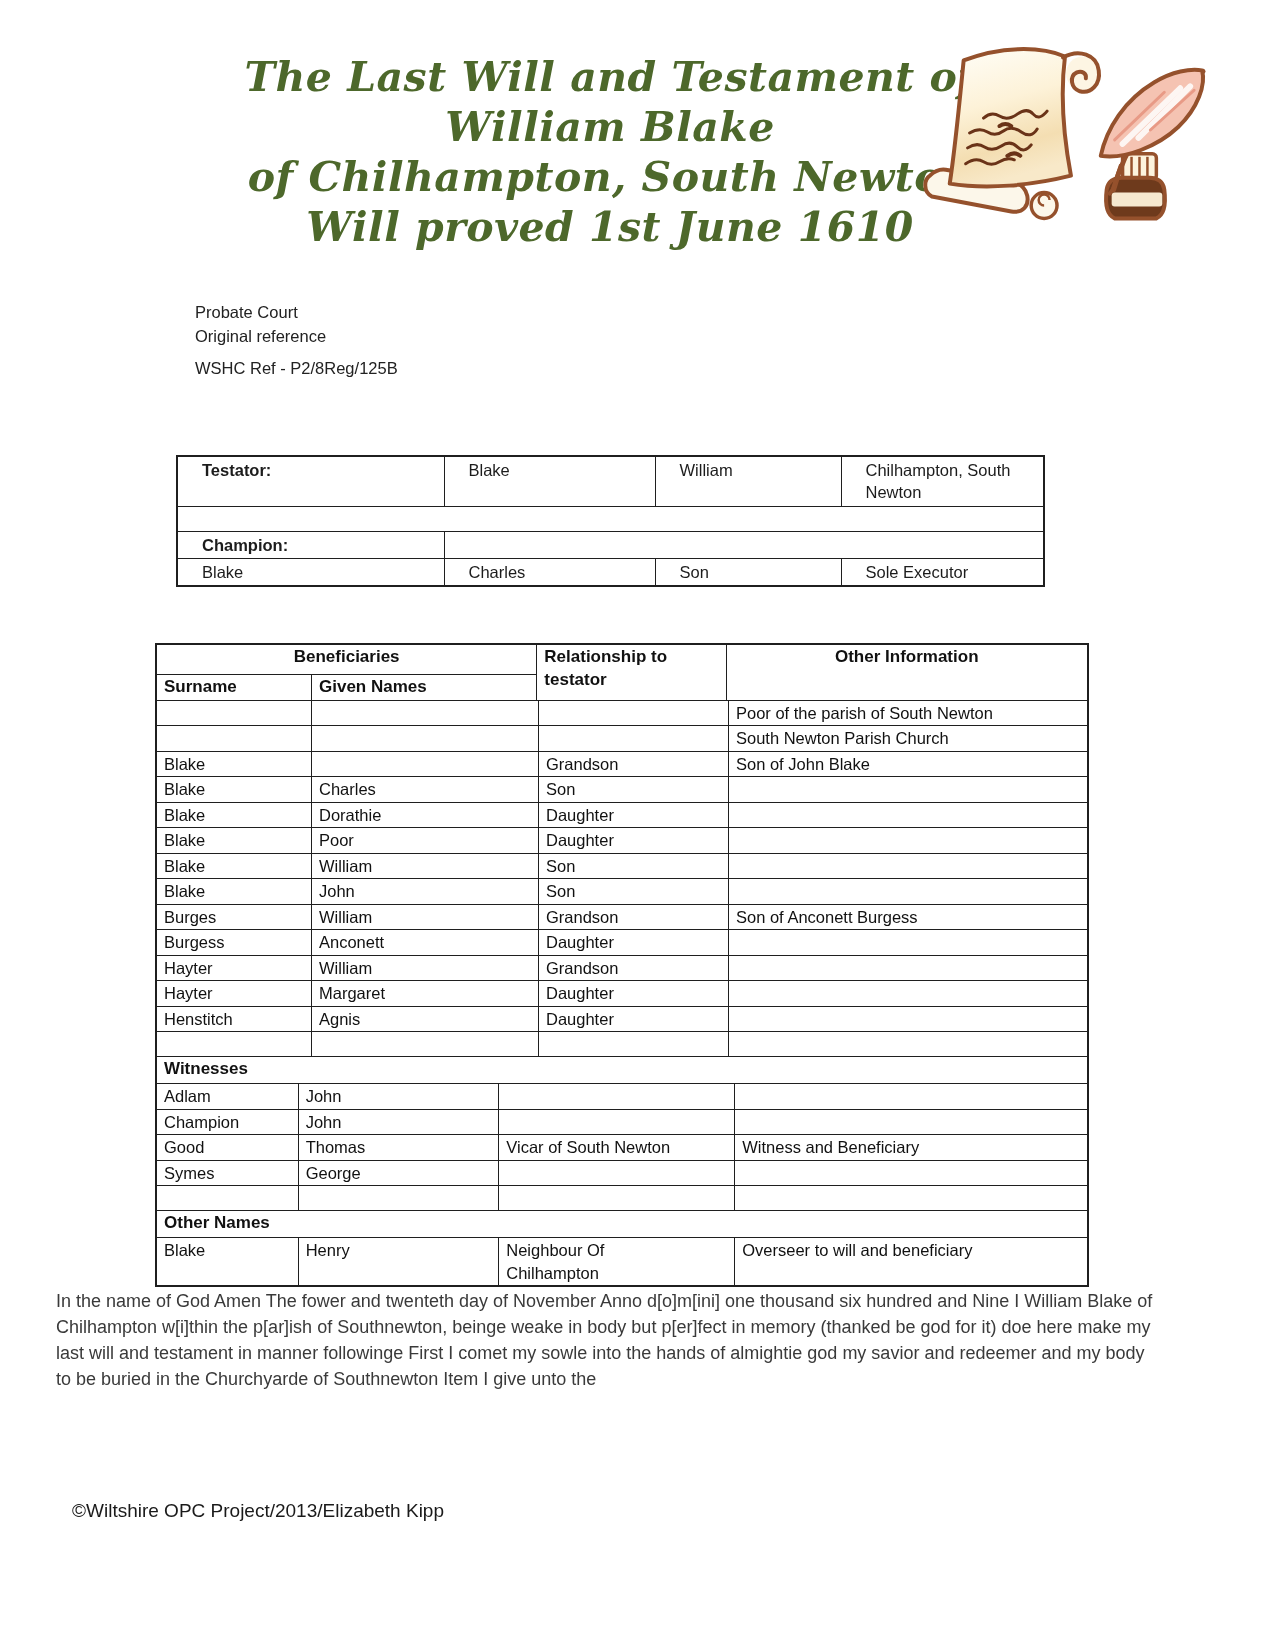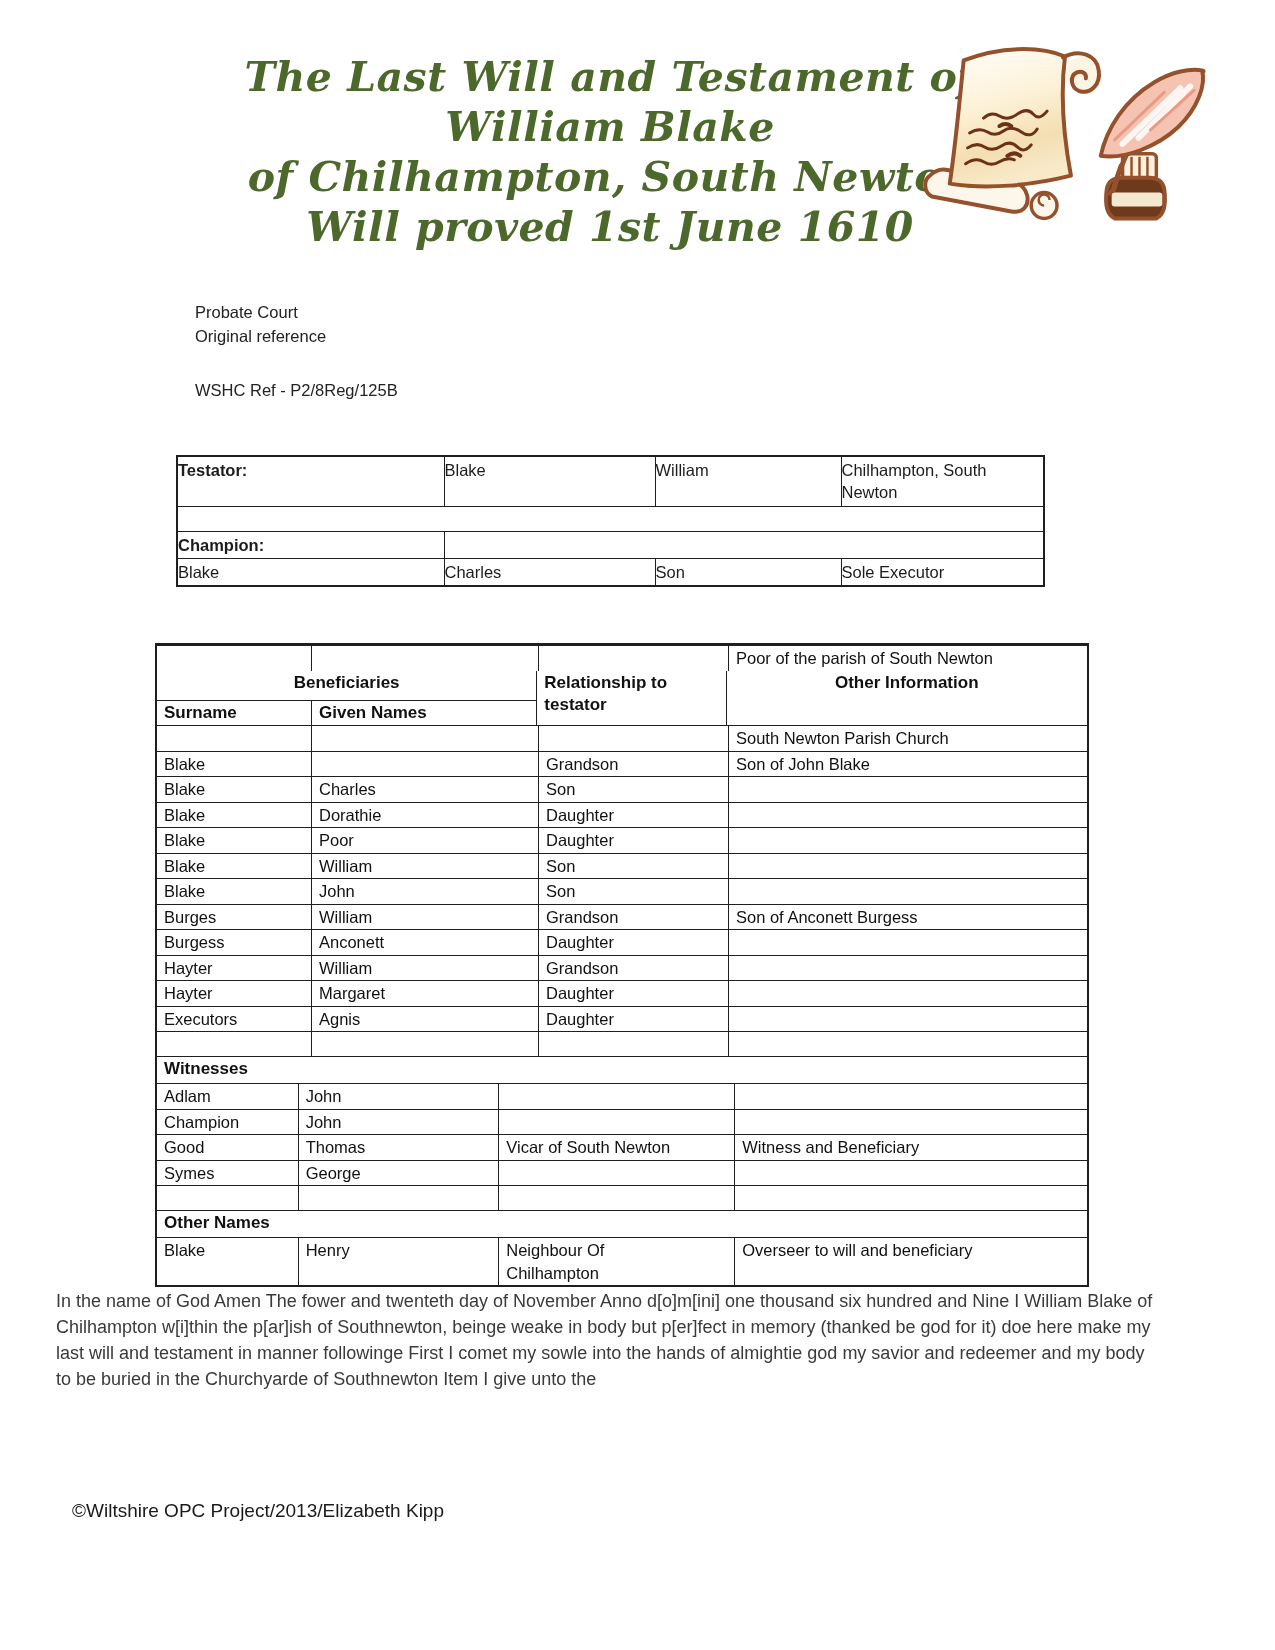--- a/index.html
+++ b/index.html
@@ -24,33 +24,33 @@
     font-size: 41px;
     line-height: 50px;
     letter-spacing: 0.5px;
   }
 
   
   .scroll-art { position: absolute; left: 912px; top: 28px; }
 
   
   .ref-block { position: absolute; left: 195px; top: 300px; font-size: 16.5px; line-height: 24px; color: #222; }
-  .ref-block .gap { margin-top: 30px; }
+  .ref-block .gap { margin-top: 8px; }
 
   
   .ttable {
     position: absolute; left: 176px; top: 455px;
     border-collapse: collapse;
     width: 867px;
     font-size: 16.5px;
     table-layout: fixed;
   }
   .ttable td {
     border: 1.5px solid #1f1f1f;
-    padding: 2px 0;
+    padding: 2px 24px;
     vertical-align: top;
     line-height: 22px;
   }
   .ttable { border: 2px solid #1f1f1f; }
   .bold { font-weight: bold; }
   .col-a { width: 267px; } .col-b { width: 211px; } .col-c { width: 186px; } .col-d { width: 203px; }
   .row-main td { height: 50px; }
   .row-spacer td { height: 25px; }
   .row-exec td { height: 27px; }
 
@@ -184,40 +184,40 @@
       <td>Blake</td>
       <td>Charles</td>
       <td>Son</td>
       <td>Sole Executor</td>
     </tr>
   </tbody>
     </table>
 
   <div class="btable">
 
-    <div class="flexrow tb">
-        <div class="cell bc1 rb"></div>
-        <div class="cell bc2 rb"></div>
-        <div class="cell bc3 rb"></div>
-        <div class="cell bc4">Poor of the parish of South Newton</div>
-      </div>
-
     <div class="flexrow">
       <div class="hdr-left rb">
         <div class="cell hdr hdr-benef center bb">Beneficiaries</div>
         <div class="hdr-sub">
           <div class="cell hdr hdr-surname rb">Surname</div>
           <div class="cell hdr hdr-given">Given Names</div>
         </div>
       </div>
       <div class="cell hdr hdr-rel rb">
         <div class="wrap-narrow">Relationship to testator</div>
       </div>
       <div class="cell hdr hdr-other center">Other Information</div>
     </div>
+
+    <div class="flexrow tb">
+        <div class="cell bc1 rb"></div>
+        <div class="cell bc2 rb"></div>
+        <div class="cell bc3 rb"></div>
+        <div class="cell bc4">Poor of the parish of South Newton</div>
+      </div>
     <div class="flexrow tb">
         <div class="cell bc1 rb"></div>
         <div class="cell bc2 rb"></div>
         <div class="cell bc3 rb"></div>
         <div class="cell bc4">South Newton Parish Church</div>
       </div>
     <div class="flexrow tb">
         <div class="cell bc1 rb">Blake</div>
         <div class="cell bc2 rb"></div>
         <div class="cell bc3 rb">Grandson</div>
@@ -270,21 +270,21 @@
         <div class="cell bc2 rb">William</div>
         <div class="cell bc3 rb">Grandson</div>
       </div>
     <div class="flexrow tb">
         <div class="cell bc1 rb">Hayter</div>
         <div class="cell bc2 rb">Margaret</div>
         <div class="cell bc3 rb">Daughter</div>
         <div class="cell bc4"></div>
       </div>
     <div class="flexrow tb">
-        <div class="cell bc1 rb">Executors</div>
+        <div class="cell bc1 rb">Henstitch</div>
         <div class="cell bc2 rb">Agnis</div>
         <div class="cell bc3 rb">Daughter</div>
         <div class="cell bc4"></div>
       </div>
     <div class="flexrow tb">
         <div class="cell bc1 rb"></div>
         <div class="cell bc2 rb"></div>
         <div class="cell bc3 rb"></div>
         <div class="cell bc4"></div>
       </div>

